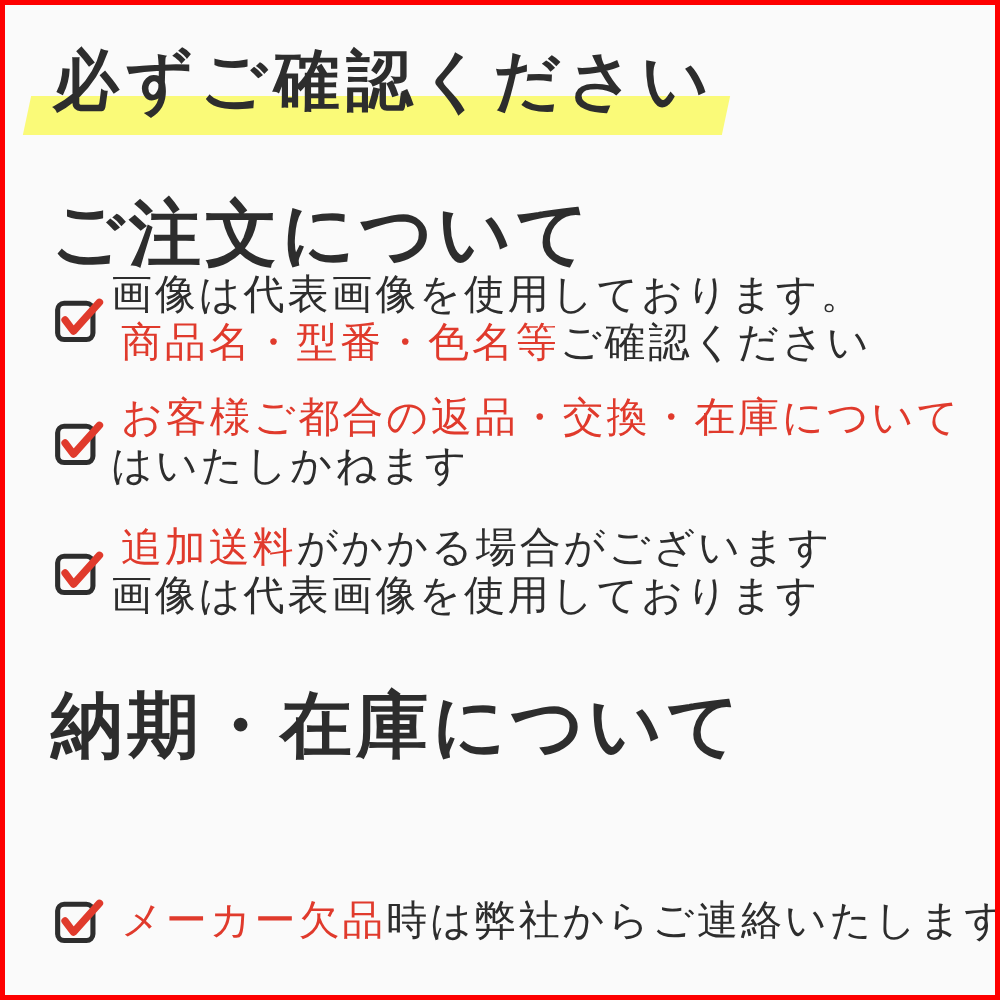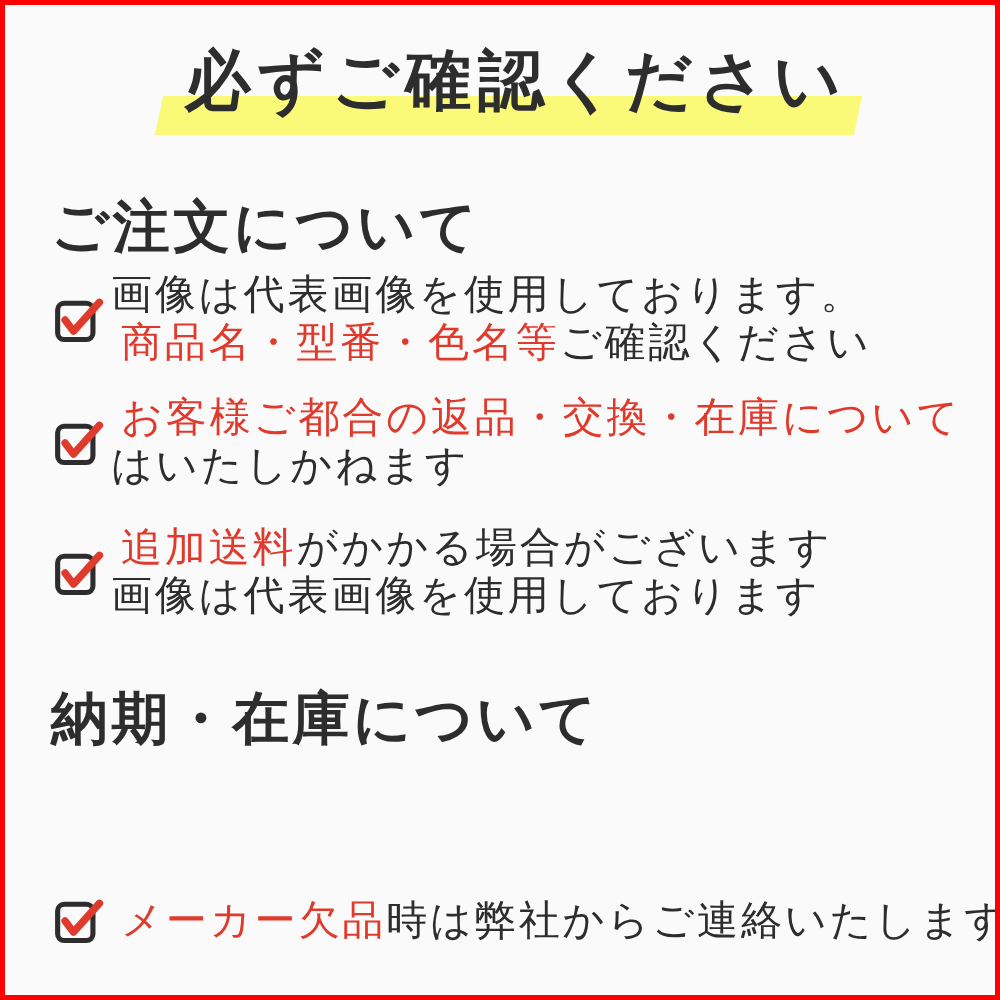--- a/index.html
+++ b/index.html
@@ -17,21 +17,20 @@
     height: 1000px;
     background: var(--background);
     border: 5px solid var(--frame-red);
     overflow: hidden;
     font-family: "Liberation Serif", "DejaVu Serif", serif;
     color: var(--text-dark);
   }
   .title-wrap {
     position: absolute;
     top: 36px; left: 0; right: 16px;
-    text-align: center;
     padding-left: 48px;
   }
   .title {
     position: relative;
     display: inline-block;
     font-size: 66px;
     font-weight: 700;
     letter-spacing: 0.10em;
     line-height: 1.2;
     color: var(--text-dark);
@@ -41,21 +40,21 @@
     left: -26px; right: -10px;
     top: 55px; height: 39px;
     background: var(--highlight-yellow);
     transform: skewX(-12deg);
     z-index: 0;
   }
   .title-text { position: relative; z-index: 1; }
   .section-heading {
     position: absolute;
     left: 46px;
-    font-size: 57px;
+    font-size: 72px;
     font-weight: 600;
     letter-spacing: 0.06em;
     line-height: 1;
     color: var(--text-dark);
   }
   .item {
     position: absolute;
     left: 48px;
     display: flex;
     align-items: center;

